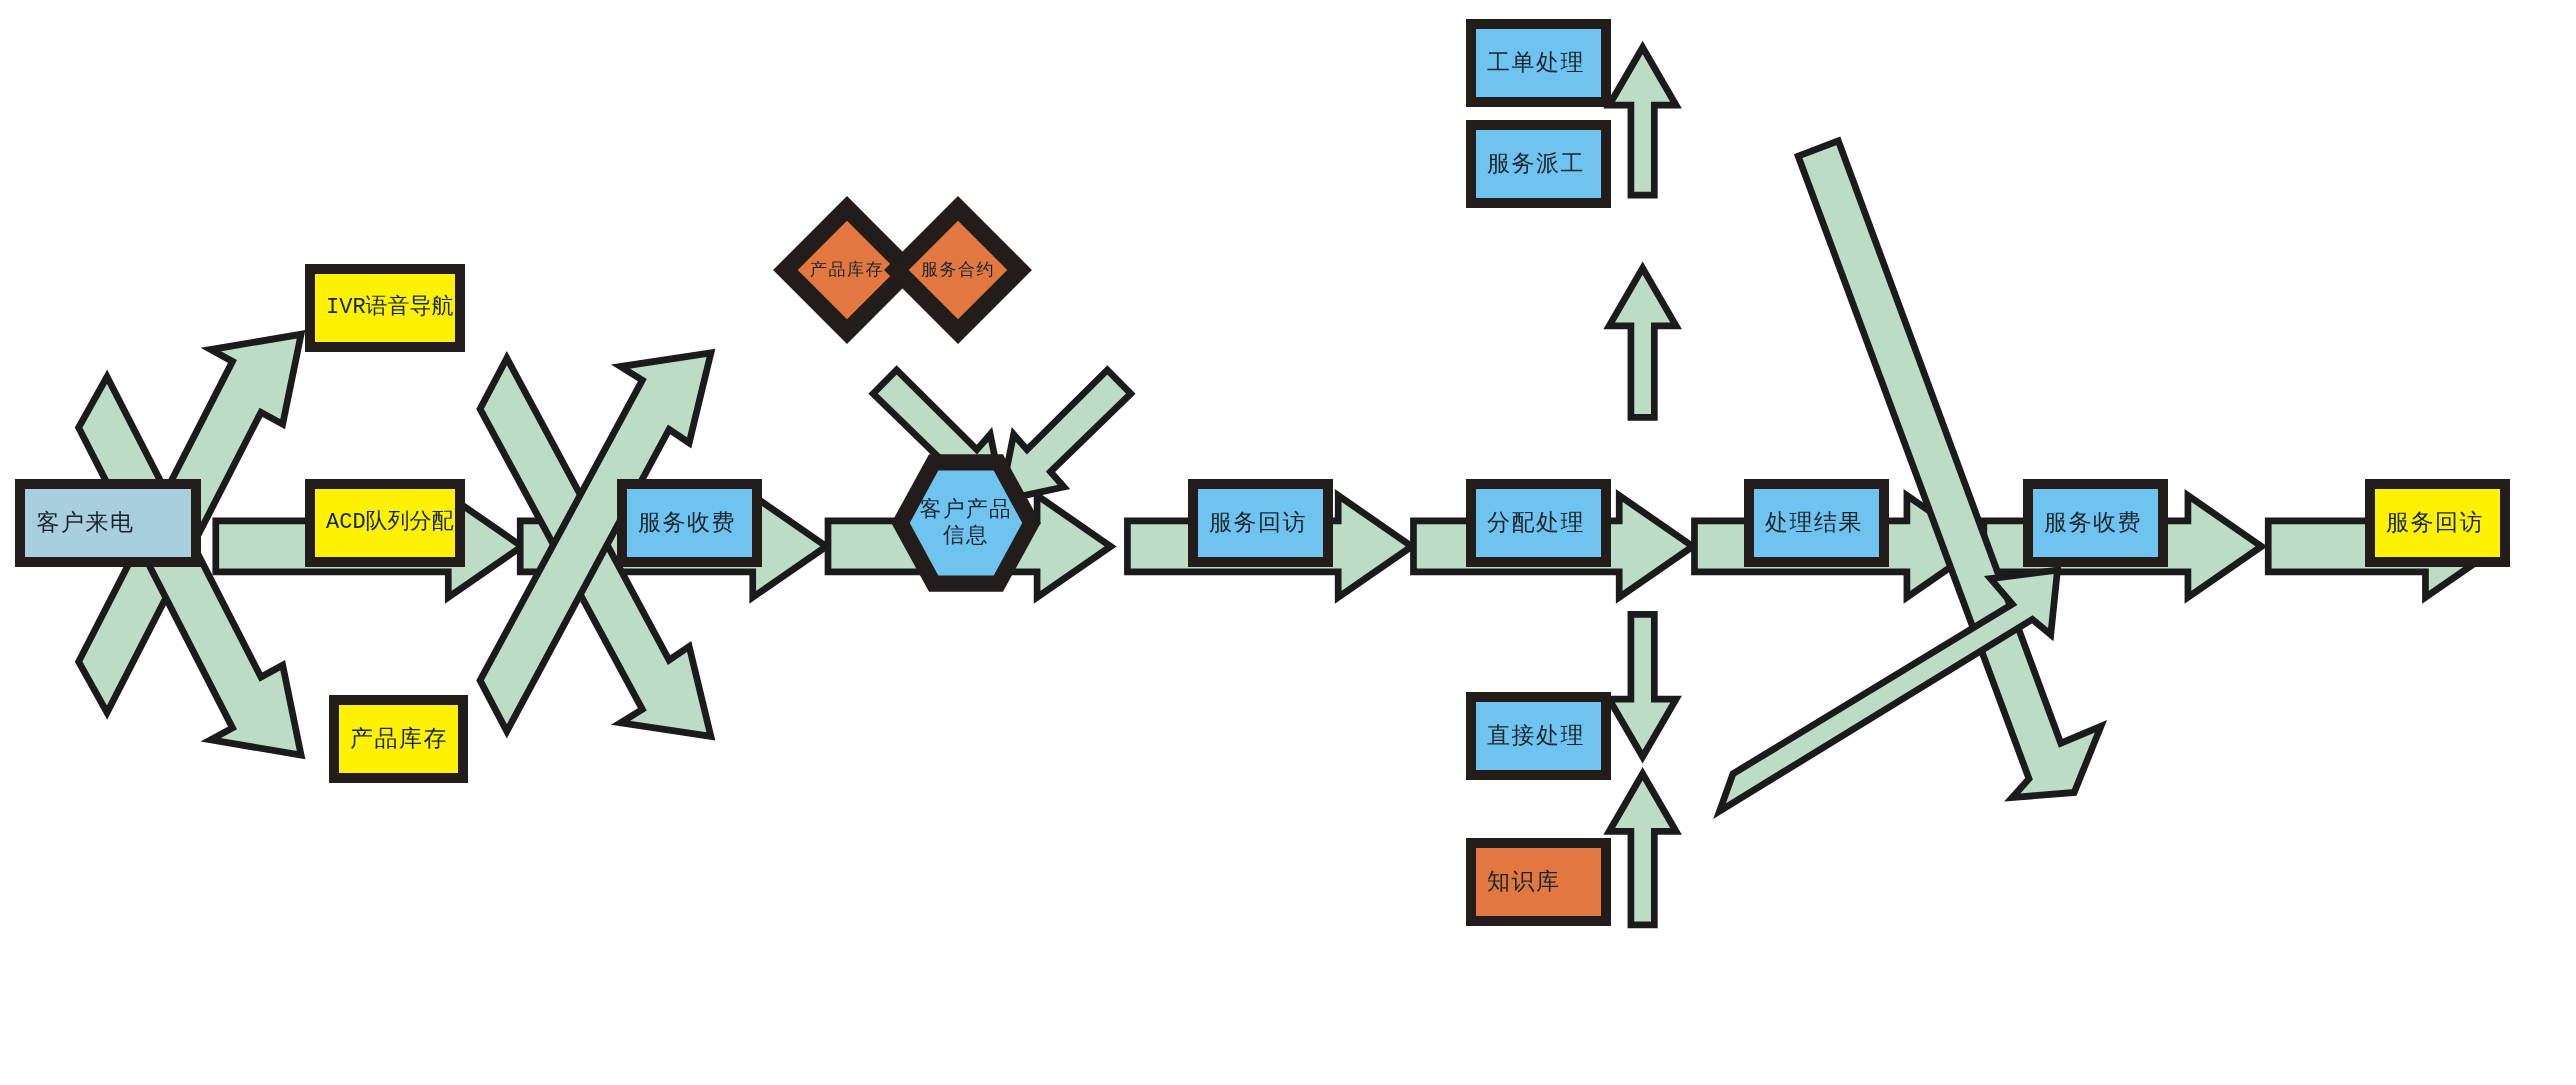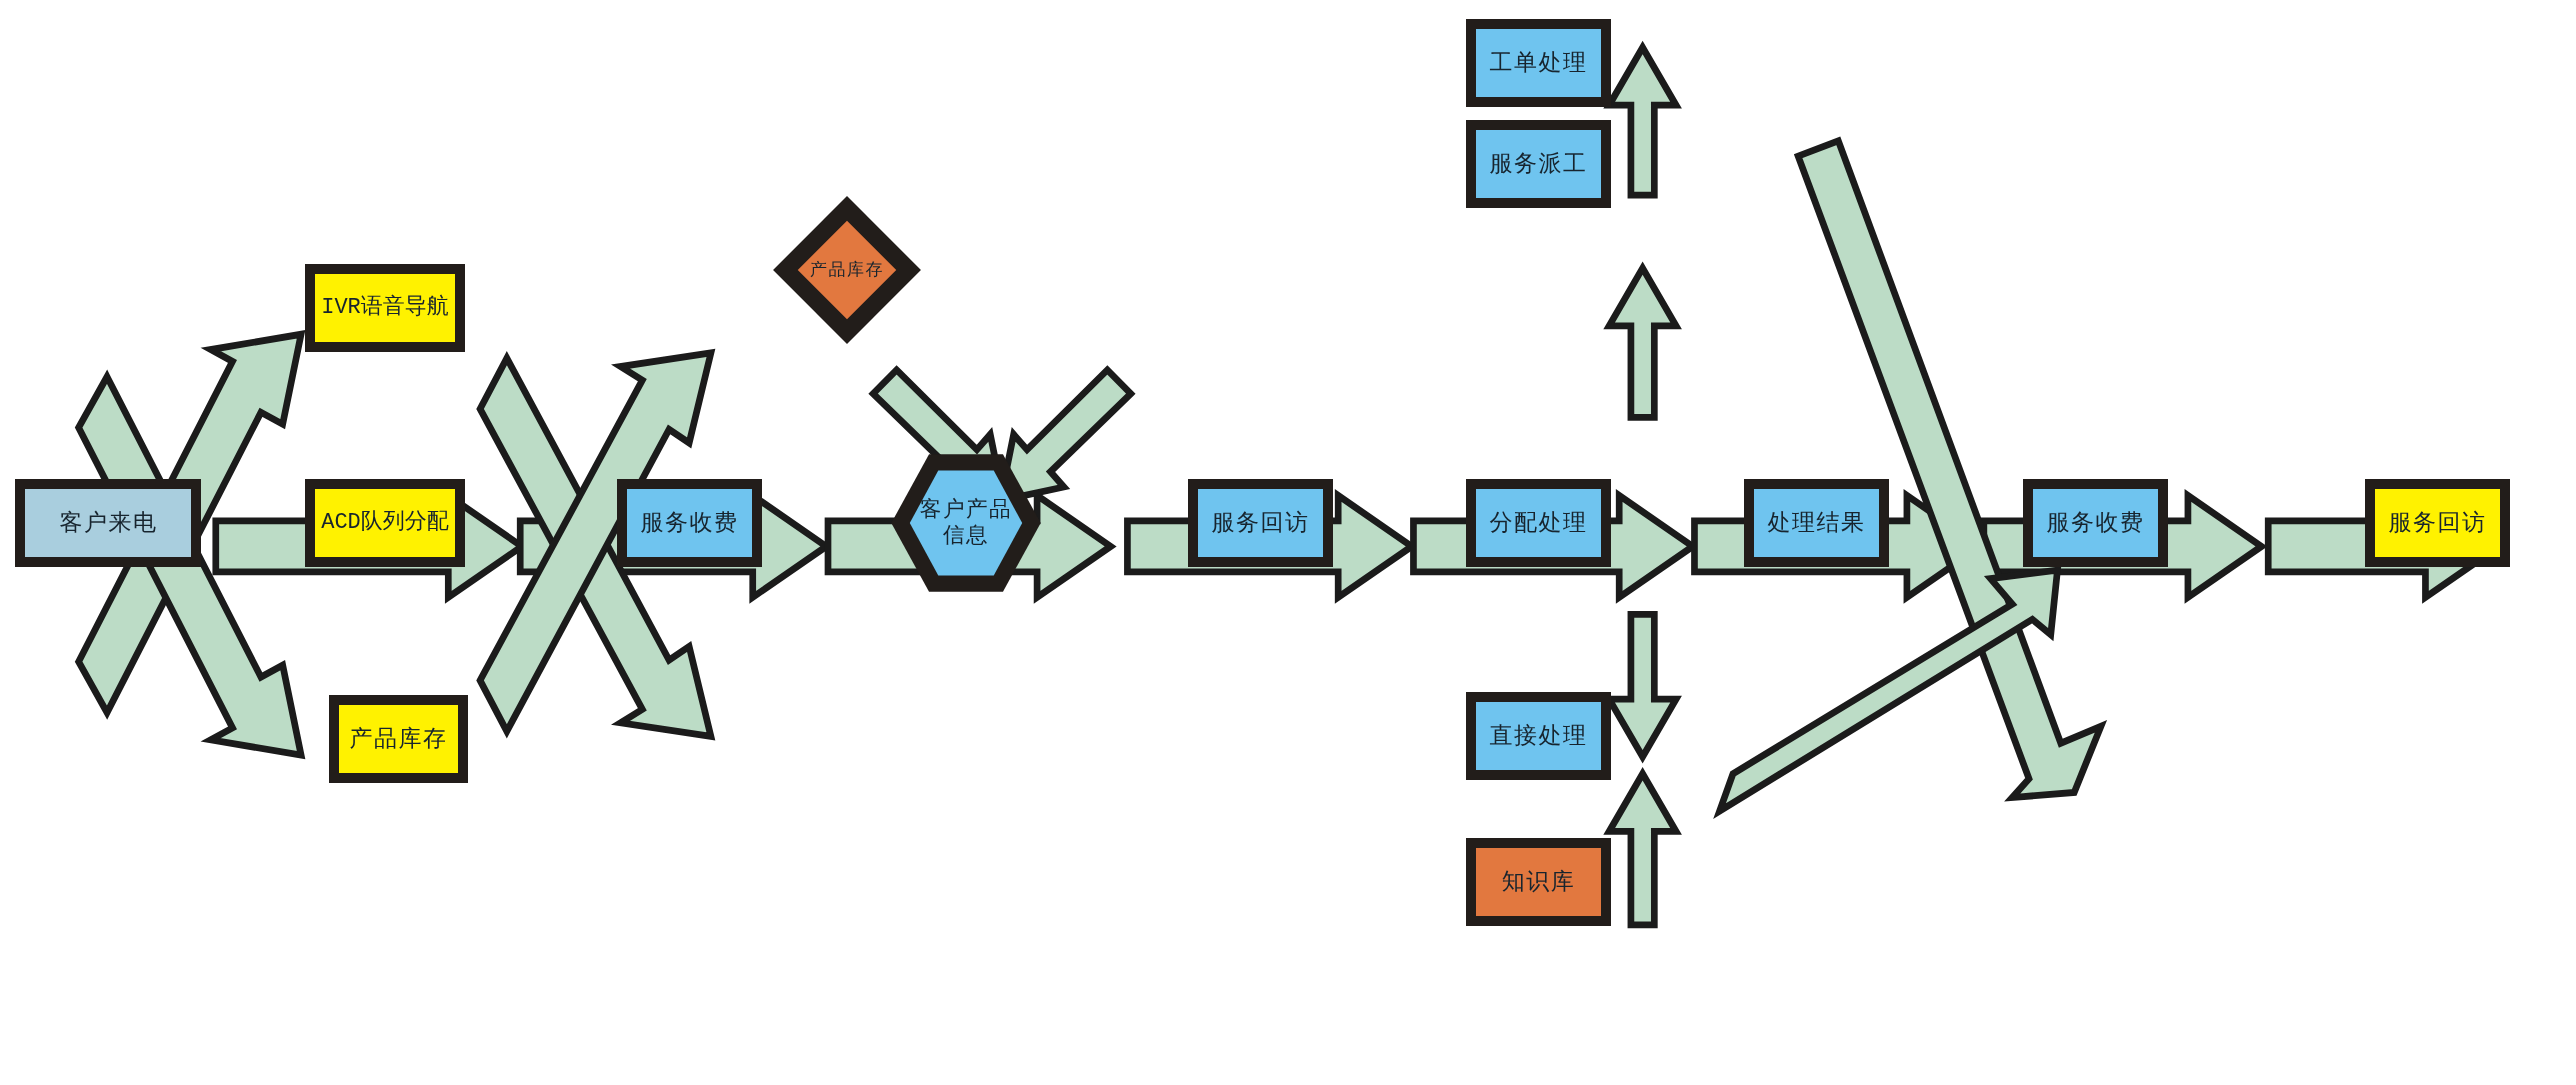--- a/index.html
+++ b/index.html
@@ -17,22 +17,23 @@
     display:flex;align-items:center;justify-content:center;
     z-index:5;
   }
   
   .rect{
     border:10px solid #221d1a;
     background:#ffffff;
   }
   .rect .fill{
     width:100%;height:100%;
-    display:flex;align-items:center;justify-content:center;
+    display:flex;align-items:center;justify-content:flex-start;
     box-sizing:border-box;
+    padding-left:11px;
   }
   .lbl{
     color:#17242e;
     font-size:23px;
     letter-spacing:1.5px;
     white-space:pre-line;
     text-align:center;
     line-height:1.14;
     font-weight:400;
   }
@@ -134,20 +135,27 @@
   </div>
 
   <div class="node diamond" style="left:770px;top:193px;width:154px;height:154px;">
     <svg class="dshape" viewBox="0 0 200 200" preserveAspectRatio="none">
       <polygon points="100,4 196,100 100,196 4,100" fill="#221d1a"></polygon>
       <polygon points="100,36 164,100 100,164 36,100" fill="#e2783f"></polygon>
     </svg>
     <div class="dtext"><span class="lbl sm">产品库存</span></div>
   </div>
 
+  <div class="node diamond" style="left:881px;top:193px;width:154px;height:154px;">
+    <svg class="dshape" viewBox="0 0 200 200" preserveAspectRatio="none">
+      <polygon points="100,4 196,100 100,196 4,100" fill="#221d1a"></polygon>
+      <polygon points="100,36 164,100 100,164 36,100" fill="#e2783f"></polygon>
+    </svg>
+    <div class="dtext"><span class="lbl sm">服务合约</span></div>
+  </div>
 
   <div class="node hex" style="left:889px;top:452px;width:154px;height:142px;">
     <svg class="hshape" viewBox="0 0 200 184" preserveAspectRatio="none">
       <polygon points="52,3 148,3 197,92 148,181 52,181 3,92" fill="#221d1a"></polygon>
       <polygon points="64,24 136,24 173,92 136,160 64,160 27,92" fill="#6fc4ef"></polygon>
     </svg>
     <div class="htext"><span class="lbl two">客户产品
 信息</span></div>
   </div>
 

